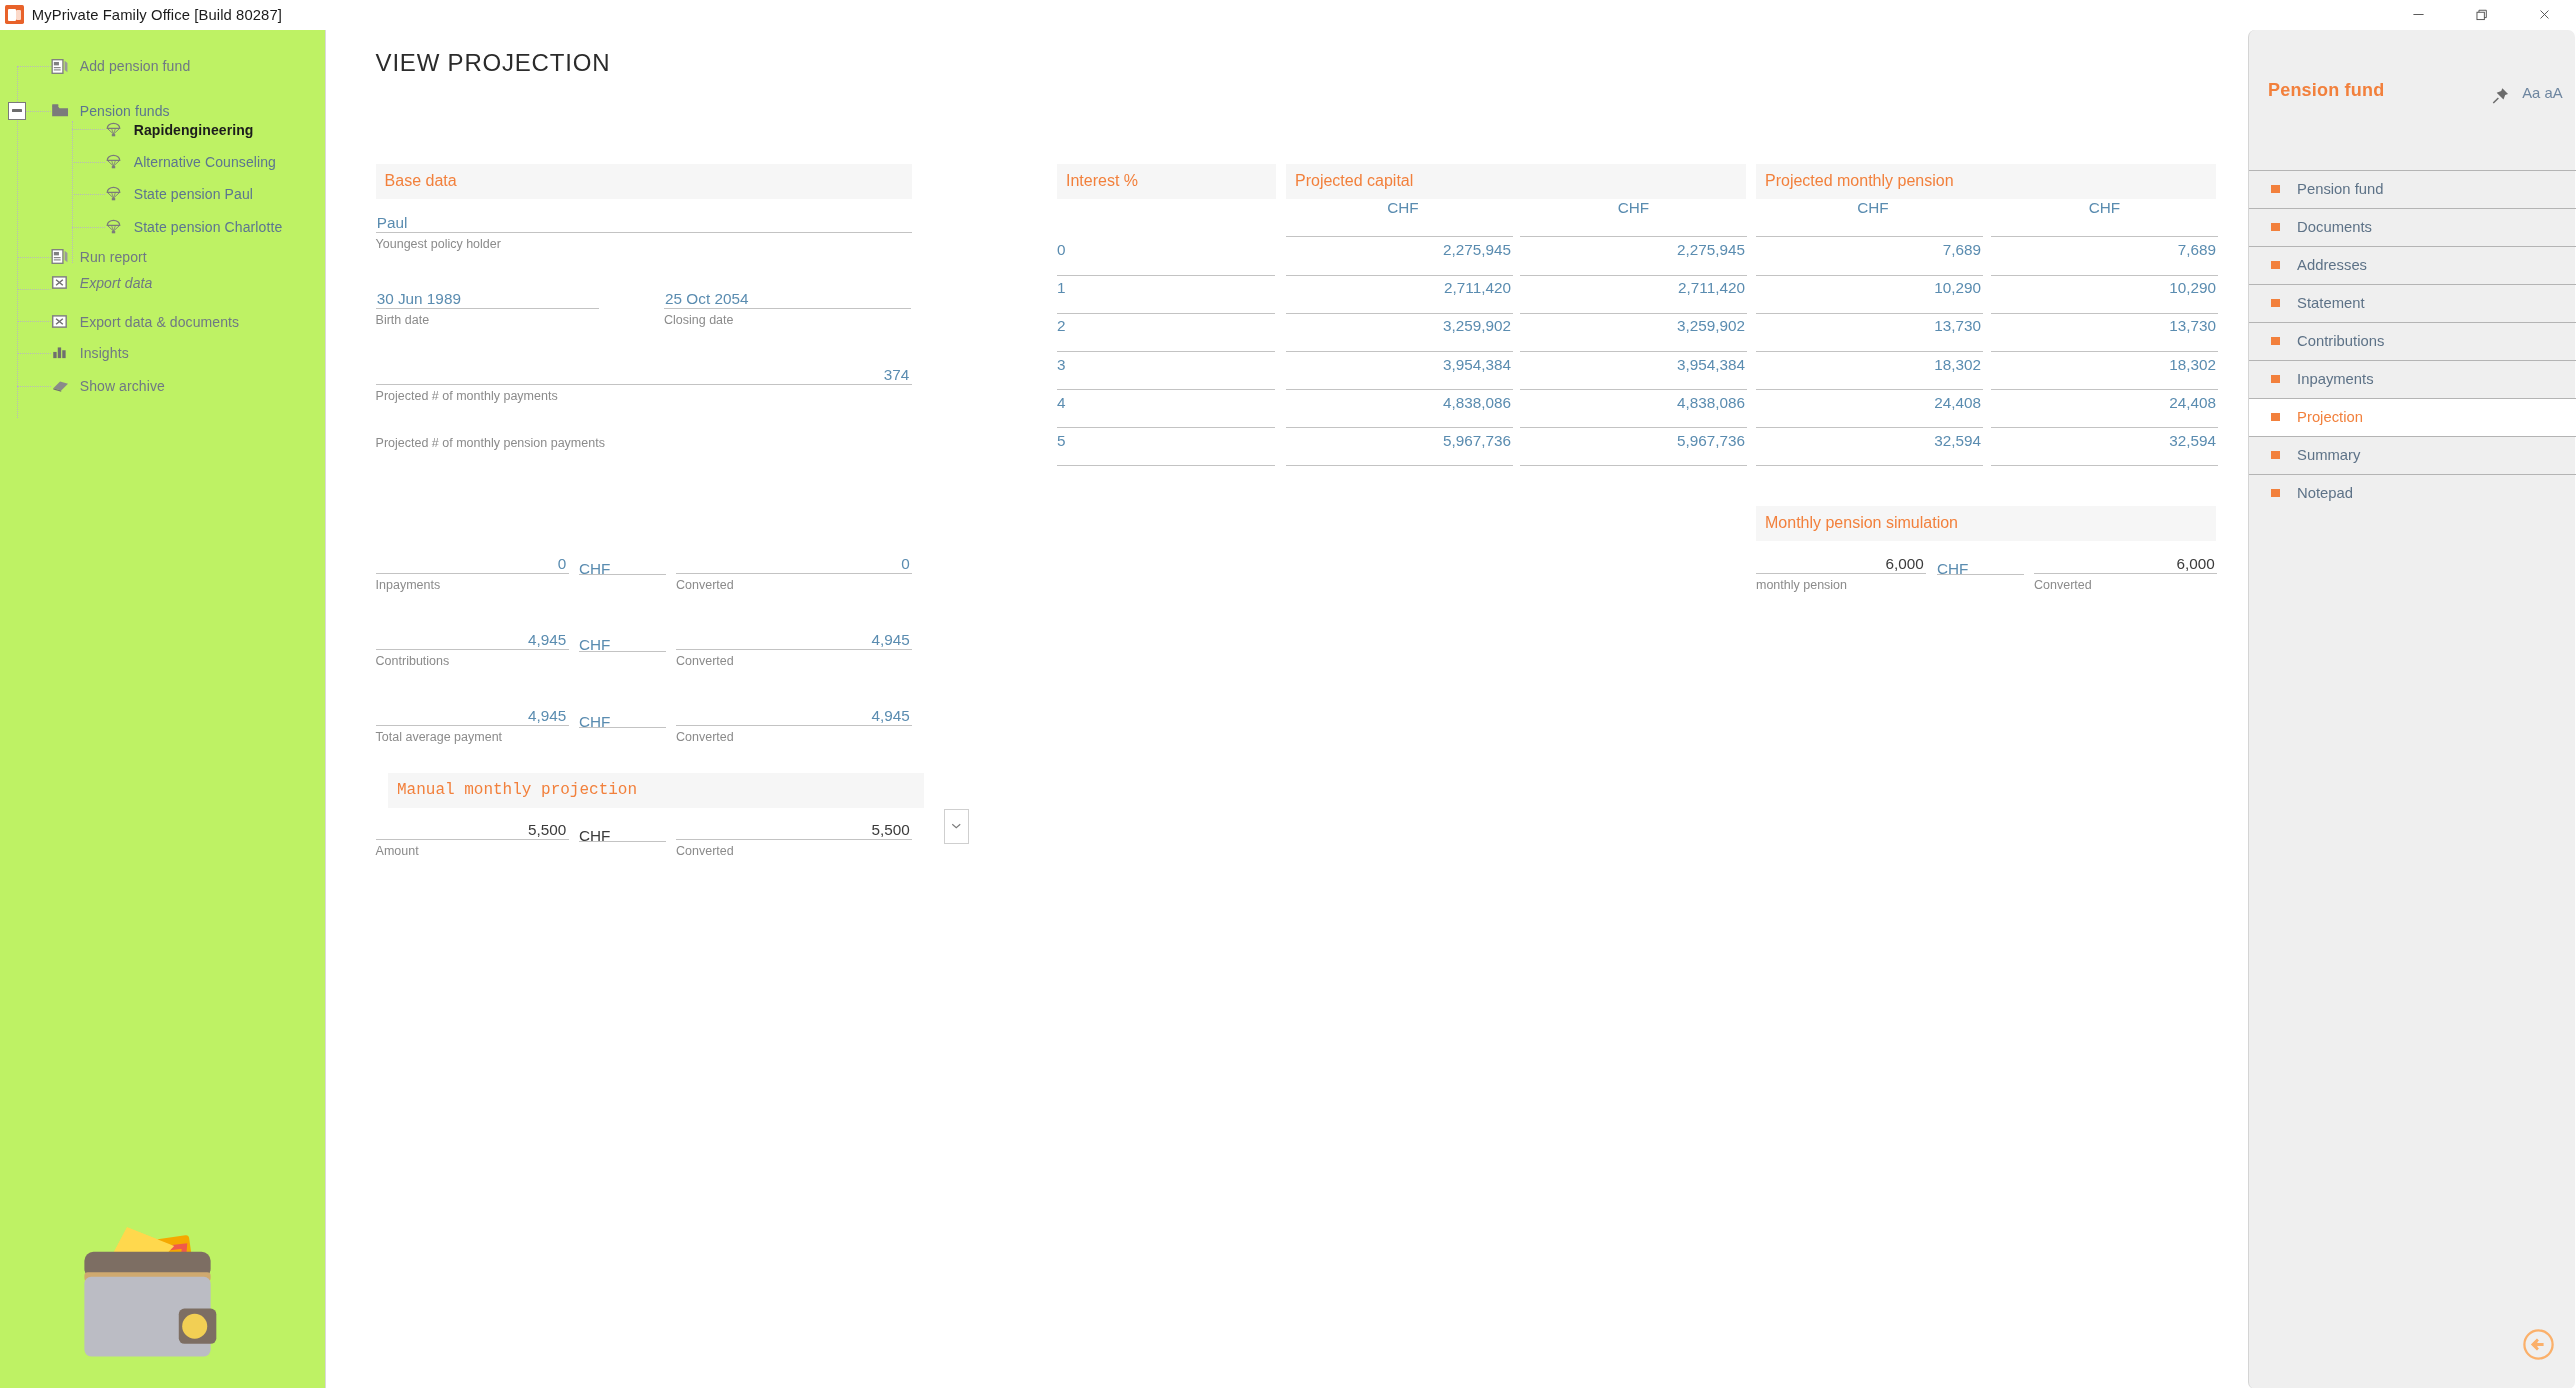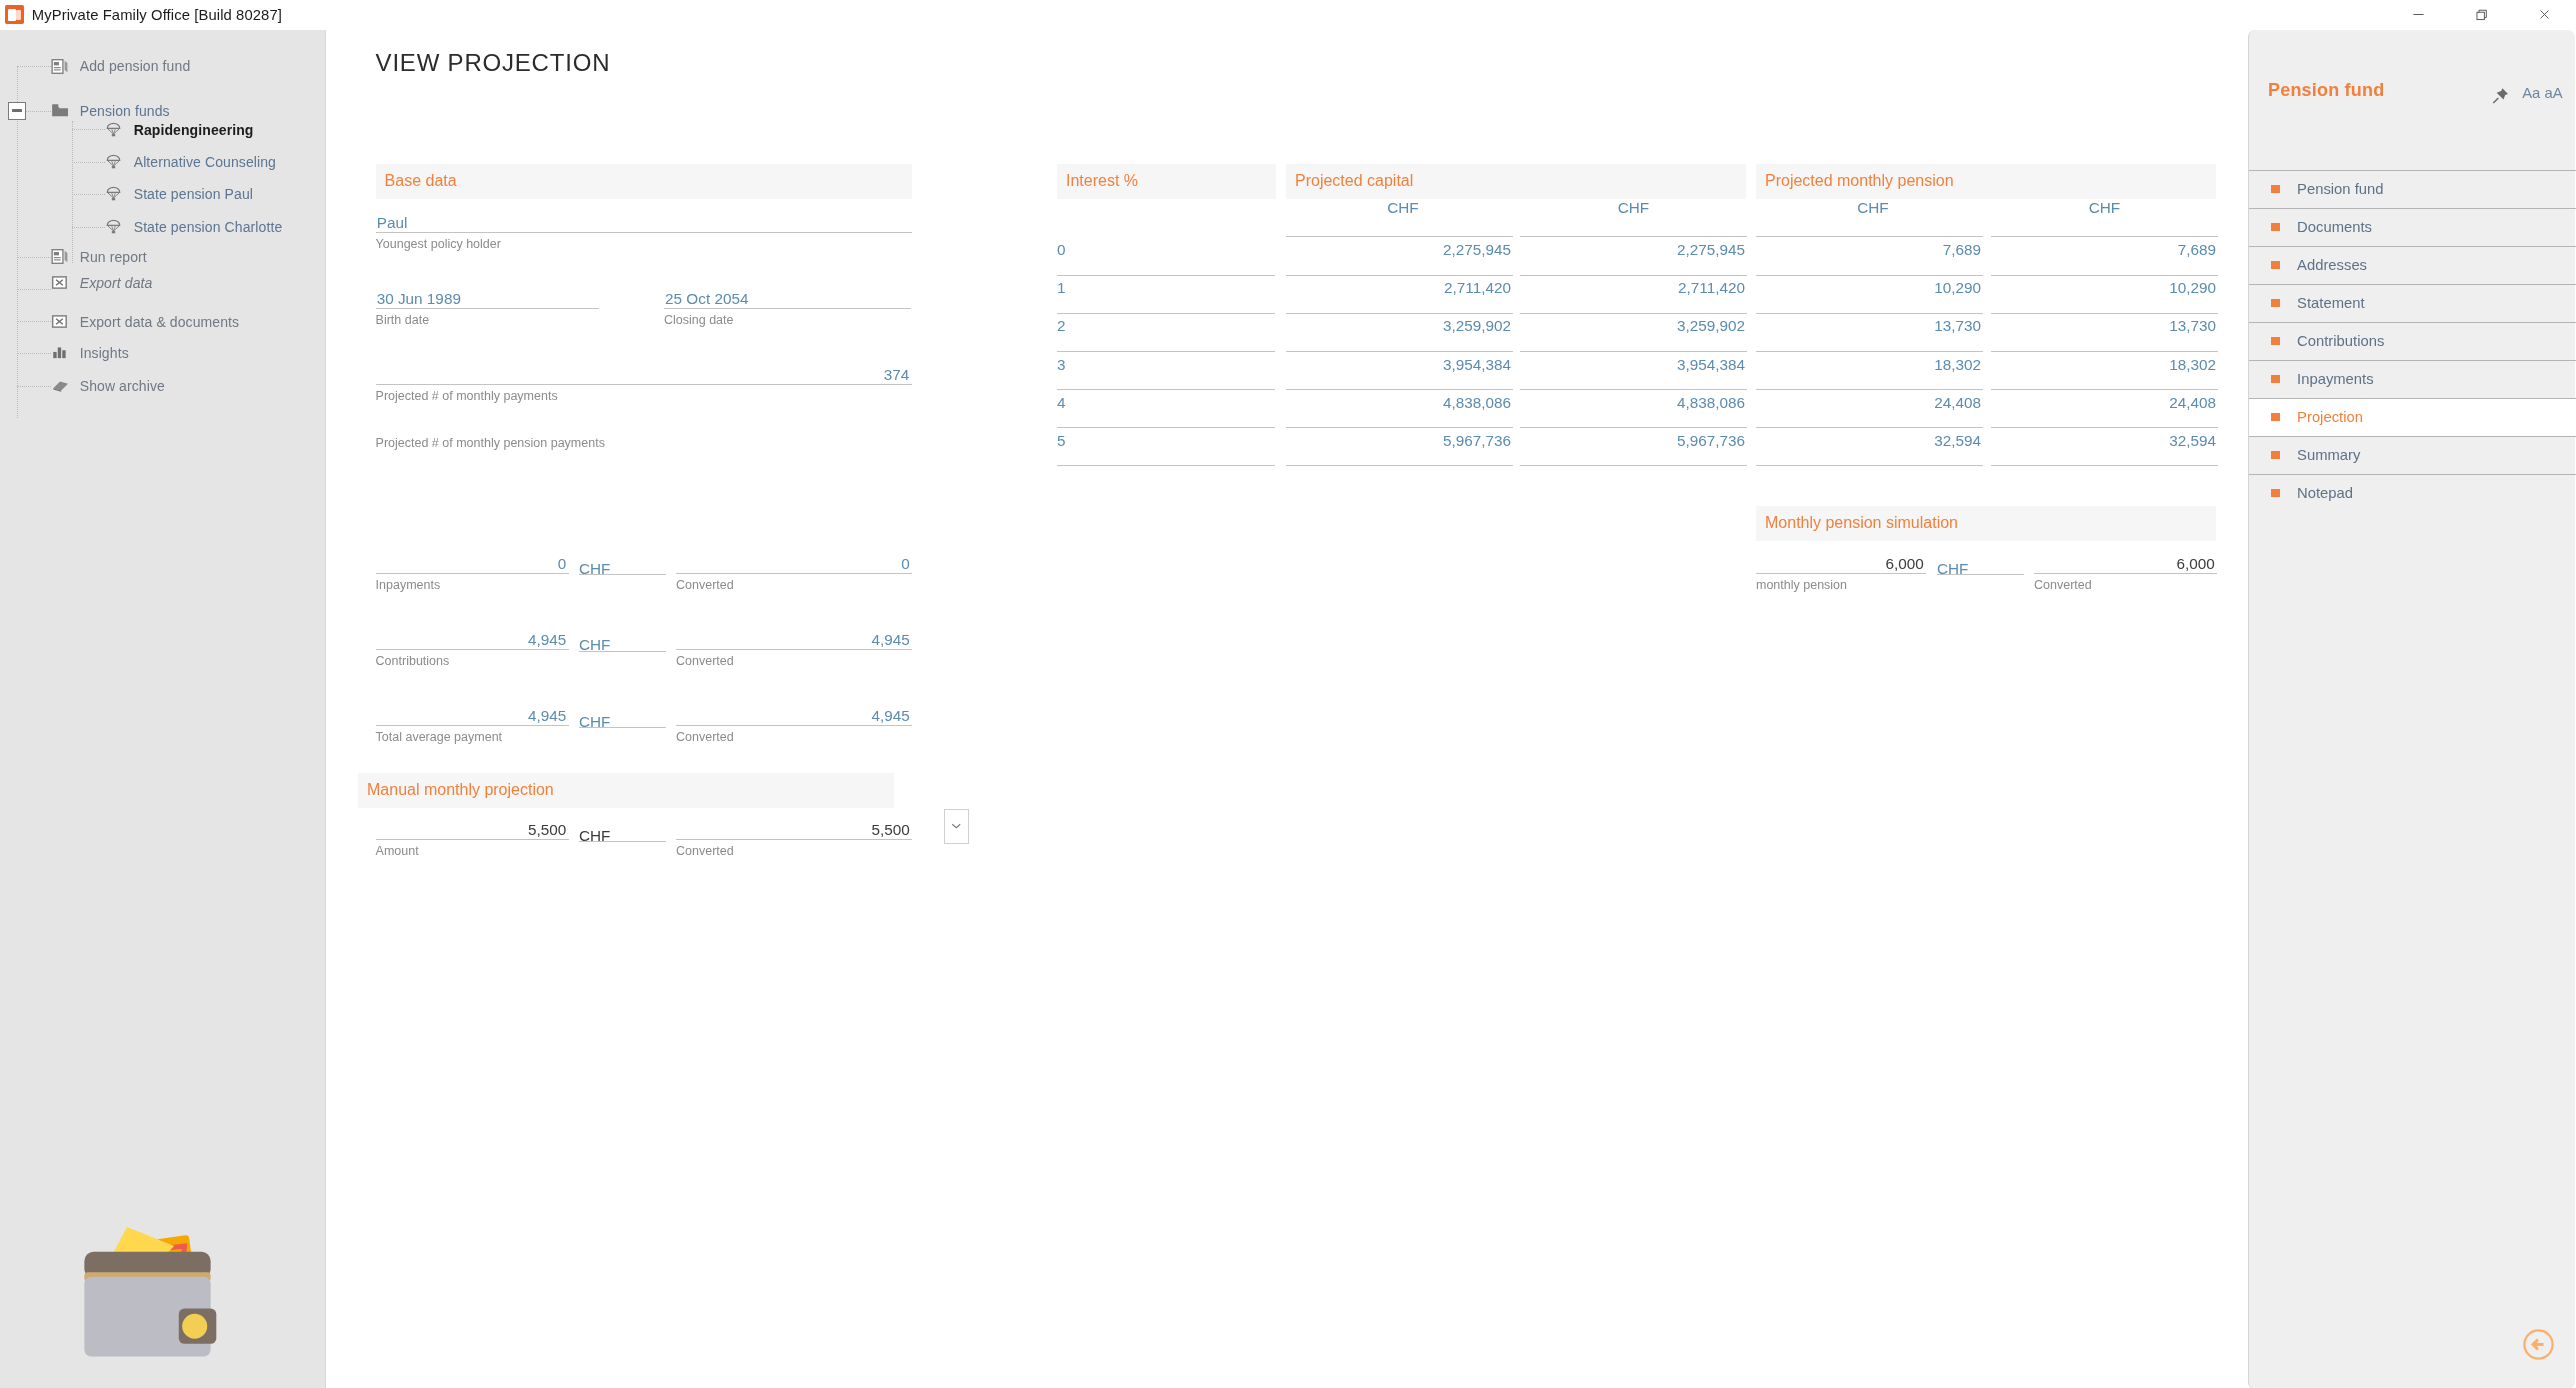--- a/index.html
+++ b/index.html
@@ -35,21 +35,21 @@
   }
   .win-controls { position: absolute; right: 0; top: 0; height: 29.6px; display: flex; }
   .win-btn {
     width: 63px; height: 29.6px; display: flex; align-items: center; justify-content: center;
   }
   .win-btn svg { display: block; }
 
   
   .tree-panel {
     position: absolute; left: 0; top: 29.6px; width: 326px; height: 1359px;
-    background: #e5e5e5;
+    background: #bef264;
     border-right: 0.6px solid #d9d9d9;
   }
   .tree-row {
     position: absolute; left: 0; height: 32px;
     display: flex; align-items: center;
     white-space: nowrap;
   }
   .tree-label {
     font-size: 14px; color: #6f7884; letter-spacing: 0.1px;
   }
@@ -409,21 +409,21 @@
     <div class="val right">4,945</div>
     <div class="cap">Total average payment</div>
   </div>
   <div class="cur-lbl" style="left:233px; top:683px;">CHF</div>
   <div class="cur-line" style="left:233px; top:697px; width:87px;"></div>
   <div class="fld" style="left:330px; top:667px; width:236px;">
     <div class="val right">4,945</div>
     <div class="cap">Converted</div>
   </div>
 
-  <div class="sect-head" style="left:12px; top:743px; width:536px;">
+  <div class="sect-head" style="left:42px; top:743px; width:536px;font-family:Liberation Mono, monospace;">
     <span>Manual monthly projection</span>
   </div>
   <div class="fld" style="left:29.6px; top:781px; width:193px;">
     <div class="val right dark">5,500</div>
     <div class="cap">Amount</div>
   </div>
   <div class="cur-lbl" style="left:233px; top:797px; color:#3b3b3b;">CHF</div>
   <div class="cur-line" style="left:233px; top:811px; width:87px;"></div>
   <div class="dd-btn" style="left:598px; top:779px; left:598px;">
     <svg width="12.5" height="8" viewBox="0 0 22 14">

